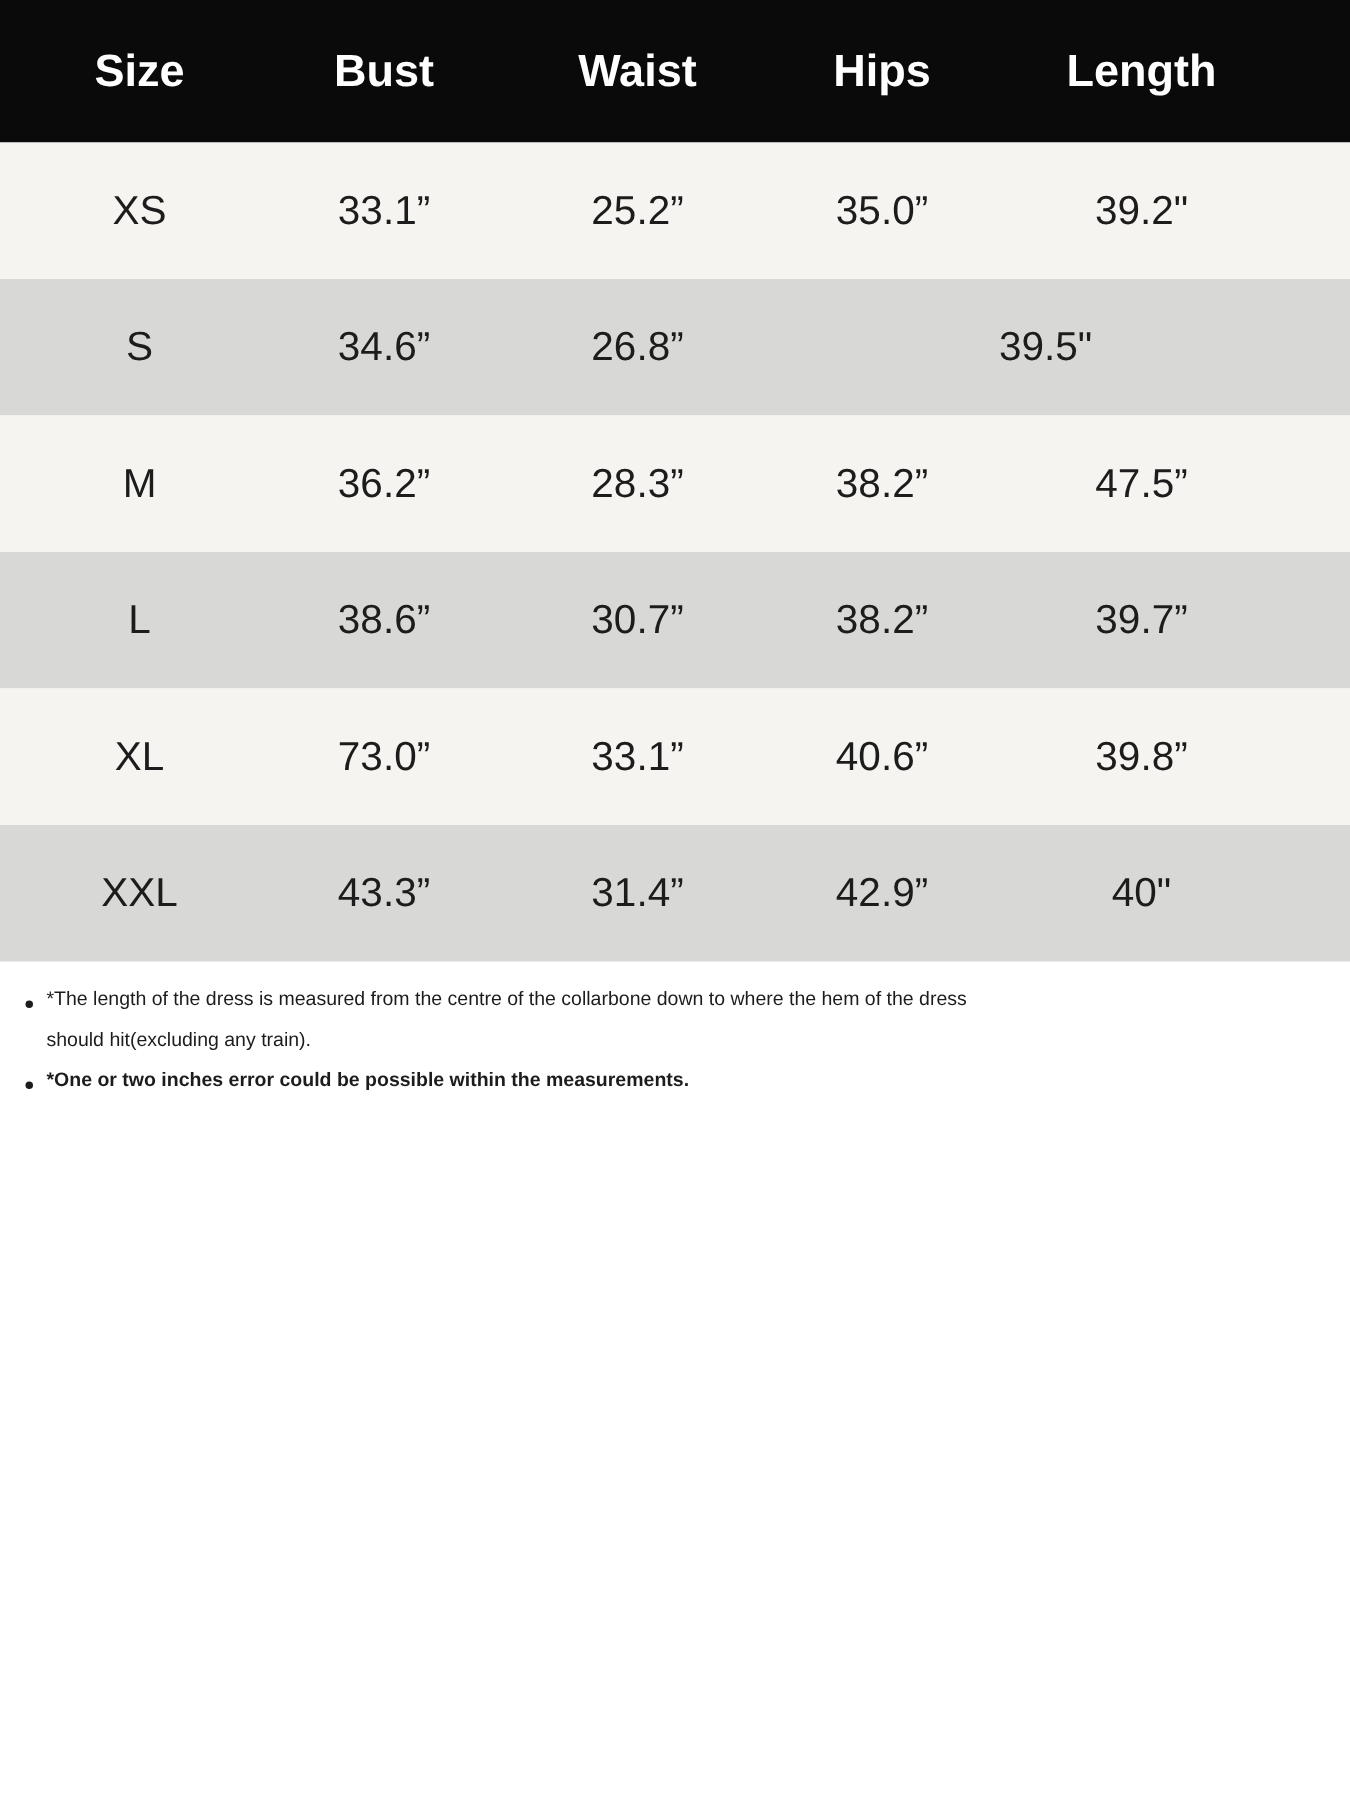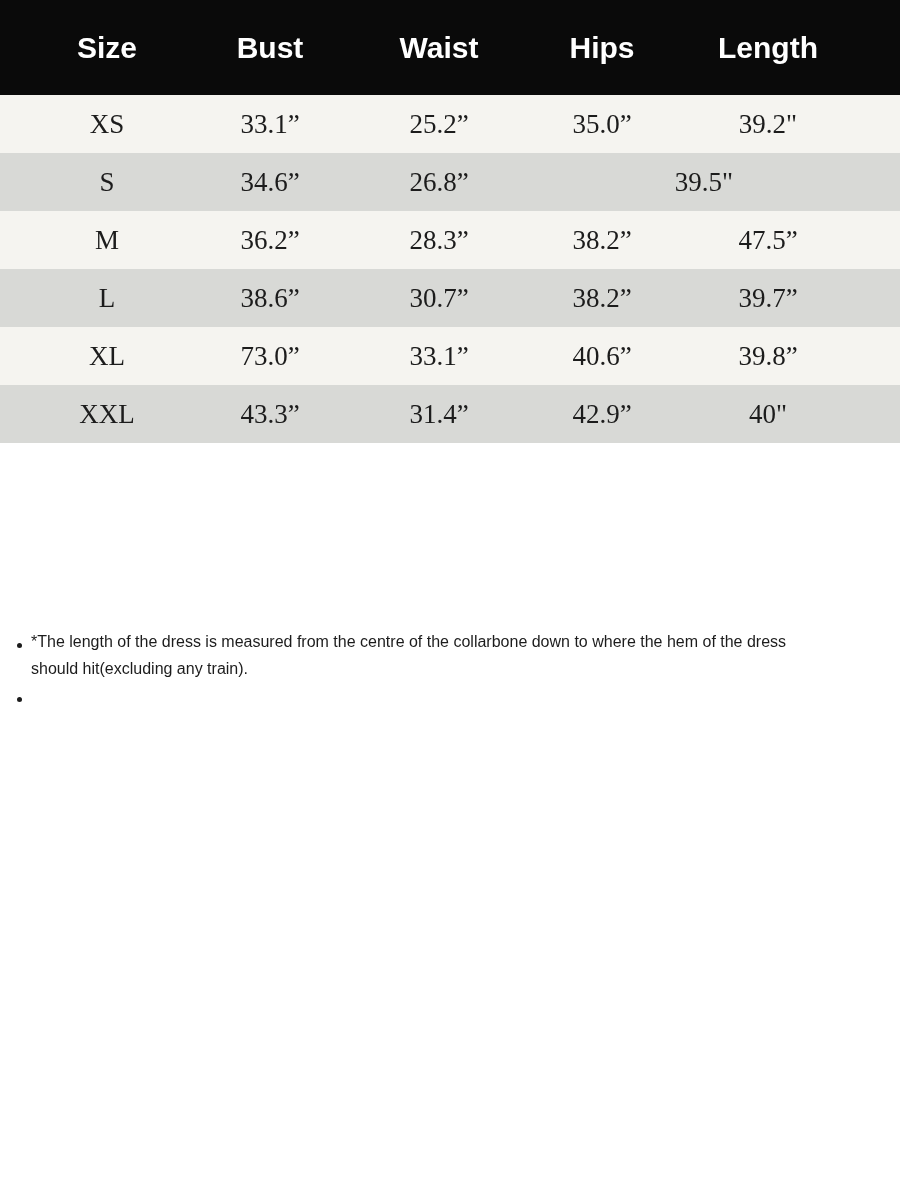--- a/index.html
+++ b/index.html
@@ -26,47 +26,46 @@
     background: var(--header-bg, #0a0a0a);
     color: var(--header-text, #ffffff);
     font-weight: bold;
     font-size: 30px;
     padding-right: 30px;
     box-sizing: border-box;
     align-items: center;
   }
   .tr {
     display: flex;
-    height: 58px;
+    height: 91px;
     padding-right: 30px;
     box-sizing: border-box;
     align-items: center;
     font-size: 27px;
     color: var(--text, #1d1d1d);
-    font-family: Liberation Serif, serif;
   }
   .tr.light { background: var(--row-light, #f5f4f0); }
   .tr.dark  { background: var(--row-dark,  #d8d9d6); }
   .th, .td {
     display: flex;
     justify-content: center;
     align-items: center;
     height: 100%;
   }
-  .c0 { width: 186px; margin-left: 14px; }
+  .c0 { width: 186px; }
   .c1 { width: 140px; }
   .c2 { width: 198px; }
   .c3 { width: 128px; }
   .c4 { flex: 1; }
   .notes {
     position: absolute;
-    top: 628px;
+    top: 652px;
     left: 17px;
     width: 870px;
-    font-size: 16px;
+    font-size: 13px;
     line-height: 27px;
     color: var(--text, #1a1a1a);
   }
   .note { display: flex; }
   .note .dot {
     width: 5px;
     height: 5px;
     border-radius: 50%;
     background: var(--text, #1a1a1a);
     margin-top: 15px;
@@ -135,14 +134,17 @@
 <div class="notes" id="notes">
     <div class="note">
       <span class="dot"></span>
       <div class="note-text">
         <div>*The length of the dress is measured from the centre of the collarbone down to where the hem of the dress</div>
         <div>should hit(excluding any train).</div>
       </div>
     </div>
     <div class="note bold">
       <span class="dot"></span>
+      <div class="note-text">
+        <div>*One or two inches error could be possible within the measurements.</div>
+      </div>
     </div>
   </div>
 
 </body></html>

